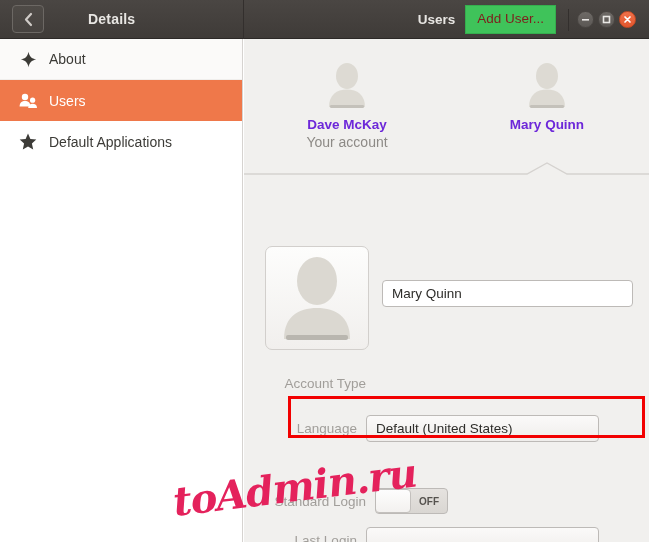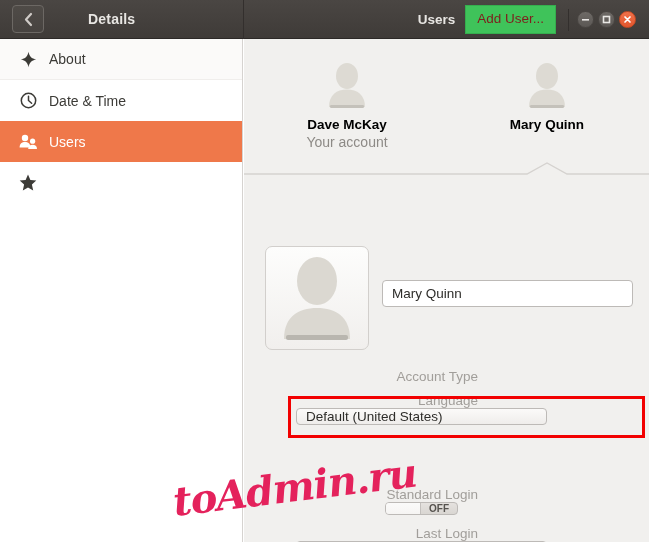--- a/index.html
+++ b/index.html
@@ -116,21 +116,21 @@
   .user-card {
     position: absolute; top: 16px;
     width: 150px;
     text-align: center;
     cursor: pointer;
   }
   .user-card.a { left: 28px; }
   .user-card.b { left: 228px; }
   .mini-avatar { height: 56px; display: flex; justify-content: center; align-items: flex-end; }
   .user-name {
-    font-size: 13.5px; font-weight: bold; color: #000000;
+    font-size: 13.5px; font-weight: bold; color: #6d28d9;
     margin-top: 6px;
   }
   .user-sub {
     font-size: 14px; color: #8d8a86; margin-top: 2px;
   }
   #strip-divider {
     position: absolute; left: 0; top: 123px;
     width: 405px; height: 14px;
   }
 
@@ -154,21 +154,21 @@
     background: #ffffff;
     border: 1px solid #bdbab7;
     border-radius: 4px;
     font-size: 13.5px;
     color: #2e2d2a;
     display: flex; align-items: center;
     padding-left: 9px;
     cursor: text;
   }
 
-  .row { position: absolute; left: 0; width: 355px; height: 28px; display: flex; align-items: center; flex-direction: column; }
+  .row { position: absolute; left: 0; width: 355px; height: 28px; display: flex; align-items: center; }
   .row-label {
     width: 131px; text-align: right; padding-right: 9px;
     font-size: 13.5px; color: #a19e9a;
   }
   .fld {
     width: 251px; height: 27px;
     border: 1px solid #bdbab7; border-radius: 4px;
     background: linear-gradient(#fbfaf9, #efedeb);
     font-size: 13.5px; color: #2e2d2a;
     display: flex; align-items: center; padding-left: 9px;
@@ -181,21 +181,21 @@
     border: 1px solid #bdbab7; border-radius: 4px;
     overflow: hidden;
   }
   .seg-btn {
     flex: 1; display: flex; align-items: center; justify-content: center;
     font-size: 13.5px; color: #2e2d2a; cursor: pointer;
   }
   .seg-btn.on { background: linear-gradient(#e3e0dd, #d6d3cf); }
   .seg-btn.off { background: linear-gradient(#fdfdfc, #f4f2f0); border-left: 1px solid #bdbab7; }
 
-  #row-language { top: 217px; }
+  #row-language { top: 238px; }
   #row-password { top: 272px; }
   #row-autologin { top: 311px; }
   #row-lastlogin { top: 350px; }
 
   #toggle {
     width: 73px; height: 26px;
     border: 1px solid #bdbab7; border-radius: 4px;
     background: linear-gradient(#e5e2df, #d9d6d2);
     display: flex; align-items: center;
     overflow: hidden; cursor: pointer;
@@ -287,48 +287,40 @@
 
     <div class="side-item first">
       <span class="side-icon">
         <svg width="17" height="17" viewBox="0 0 17 17">
           <path d="M8.5,0.8 C9.3,5.4 11.6,7.7 16.2,8.5 C11.6,9.3 9.3,11.6 8.5,16.2 C7.7,11.6 5.4,9.3 0.8,8.5 C5.4,7.7 7.7,5.4 8.5,0.8 Z" fill="#3c3b37"></path>
         </svg>
       </span>
       <span class="side-label">About</span>
     </div>
 
-    <div class="side-item">
-      <span class="side-icon">
-        <svg width="17" height="17" viewBox="0 0 17 17">
-          <circle cx="8.5" cy="8.5" r="7.2" fill="none" stroke="#3c3b37" stroke-width="1.5"></circle>
-          <path d="M8.5,4.2 L8.5,8.5 L11.6,11.2" fill="none" stroke="#3c3b37" stroke-width="1.5" stroke-linecap="round"></path>
-        </svg>
-      </span>
-      <span class="side-label">Date &amp; Time</span>
-    </div>
 
     <div class="side-item active">
       <span class="side-icon">
         <svg width="19" height="16" viewBox="0 0 19 16">
           <circle cx="6" cy="4" r="3.2" fill="#ffffff"></circle>
           <path d="M0.6,13.5 C0.6,9.9 2.9,8.1 6,8.1 C9.1,8.1 11.4,9.9 11.4,13.5 Z" fill="#ffffff"></path>
           <circle cx="13.6" cy="7.2" r="2.6" fill="#ffffff"></circle>
           <path d="M9.2,15 C9.2,12.2 11.1,10.8 13.6,10.8 C16.1,10.8 18,12.2 18,15 Z" fill="#ffffff"></path>
         </svg>
       </span>
       <span class="side-label">Users</span>
     </div>
 
     <div class="side-item">
       <span class="side-icon">
         <svg width="18" height="17" viewBox="0 0 18 17">
           <path d="M9,0.6 L11.4,6 L17.3,6.6 L12.9,10.6 L14.2,16.4 L9,13.4 L3.8,16.4 L5.1,10.6 L0.7,6.6 L6.6,6 Z" fill="#3c3b37"></path>
         </svg>
       </span>
+      <span class="side-label">Default Applications</span>
     </div>
   </div>
 
   <div id="main">
 
     <div id="user-strip">
 
       <div class="user-card a">
         <div class="mini-avatar">
           <svg width="46" height="50" viewBox="0 0 46 50">

